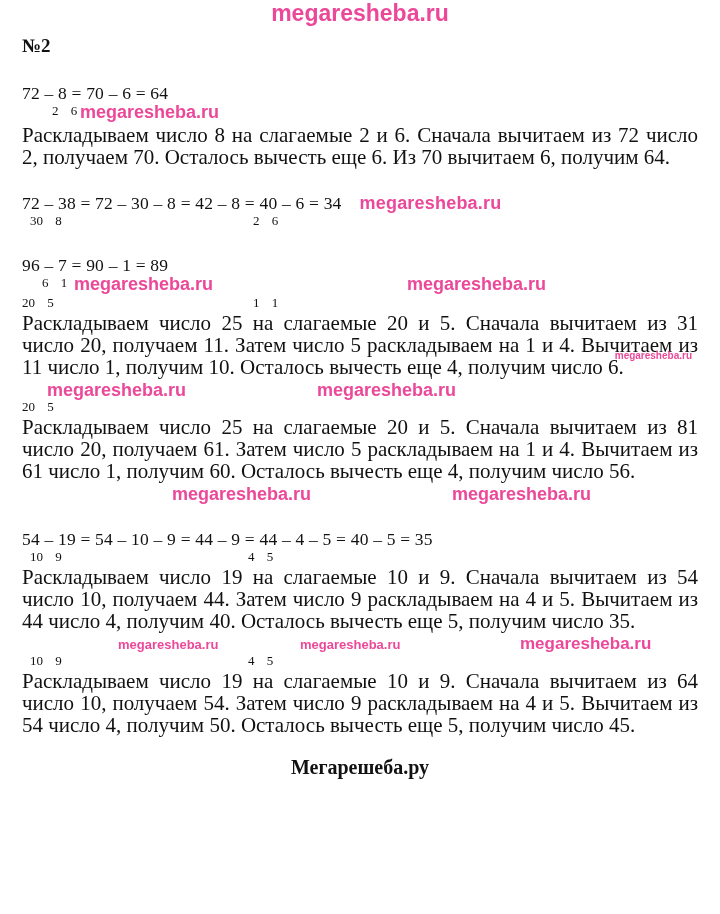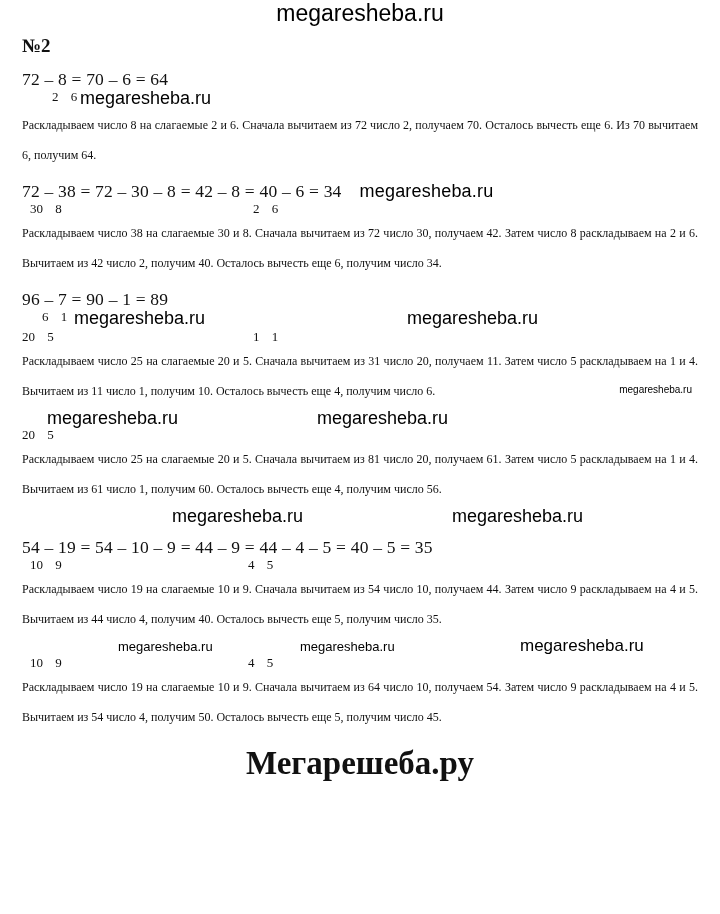--- a/index.html
+++ b/index.html
@@ -25,21 +25,21 @@
 
   .task-number {
     margin-top: 8px;
     font-weight: bold;
     font-size: 19px;
     height: 24px;
     line-height: 24px;
   }
 
   .eq-line {
-    margin-top: 10px;
+    margin-top: 24px;
     height: 22px;
     line-height: 22px;
     font-size: 17.5px;
     white-space: nowrap;
     letter-spacing: 0.2px;
   }
 
   .hint-line {
     position: relative;
     height: 16px;
@@ -48,51 +48,51 @@
   .hint-line.tall { height: 20px; }
   .hint {
     position: absolute;
     top: 0;
     word-spacing: 9px;
     line-height: 14px;
   }
 
   .wm {
     font-family: "Liberation Sans", sans-serif;
-    font-weight: normal;
-    color: #000000;
+    font-weight: bold;
+    color: #ec4899;
     white-space: nowrap;
   }
   .wm-18 { font-size: 18px; }
   .wm-17 { font-size: 17px; }
   .wm-13 { font-size: 13px; }
   .wm-10 { font-size: 10px; }
   .wm-abs { position: absolute; top: -2px; }
   .wm-inline { margin-left: 18px; font-size: 18px; }
 
   .wm-row {
     position: relative;
     height: 20px;
     margin-top: 2px;
   }
   .wm-row .wm { position: absolute; top: 0; }
 
   .explanation {
     text-align: justify;
-    line-height: 30px;
-    font-size: 12px;
+    line-height: 22px;
+    font-size: 21px;
   }
   .para-wrap { position: relative; }
   .para-wrap .wm-10 { position: absolute; right: 6px; top: 38px; }
 
   .footer-title {
     margin-top: 16px;
     text-align: center;
     font-weight: bold;
-    font-size: 33px;
+    font-size: 20px;
     height: 30px;
     line-height: 30px;
   }
 </style>
 </head>
 <body>
 
 <div class="page">
 
   <div class="top-wm wm">megaresheba.ru</div>
@@ -104,21 +104,20 @@
     <span class="hint" style="left:30px">2 6</span>
     <span class="wm wm-18 wm-abs" style="left:58px">megaresheba.ru</span>
   </div>
   <p class="explanation">Раскладываем число 8 на слагаемые 2 и 6. Сначала вычитаем из 72 число 2, получаем 70. Осталось вычесть еще 6. Из 70 вычитаем 6, получим 64.</p>
 
   <div class="eq-line"><span>72 – 38 = 72 – 30 – 8 = 42 – 8 = 40 – 6 = 34</span><span class="wm wm-inline">megaresheba.ru</span></div>
   <div class="hint-line">
     <span class="hint" style="left:8px">30 8</span>
     <span class="hint" style="left:231px">2 6</span>
   </div>
-  <p class="explanation">Раскладываем число 38 на слагаемые 30 и 8. Сначала вычитаем из 72 число 30, получаем 42. Затем число 8 раскладываем на 2 и 6. Вычитаем из 42 число 2, получим 40. Осталось вычесть еще 6, получим число 34.</p>
 
   <div class="eq-line"><span>96 – 7 = 90 – 1 = 89</span></div>
   <div class="hint-line tall">
     <span class="hint" style="left:20px">6 1</span>
     <span class="wm wm-18 wm-abs" style="left:52px">megaresheba.ru</span>
     <span class="wm wm-18 wm-abs" style="left:385px">megaresheba.ru</span>
   </div>
 
   <div class="hint-line">
     <span class="hint" style="left:0px">20 5</span>

